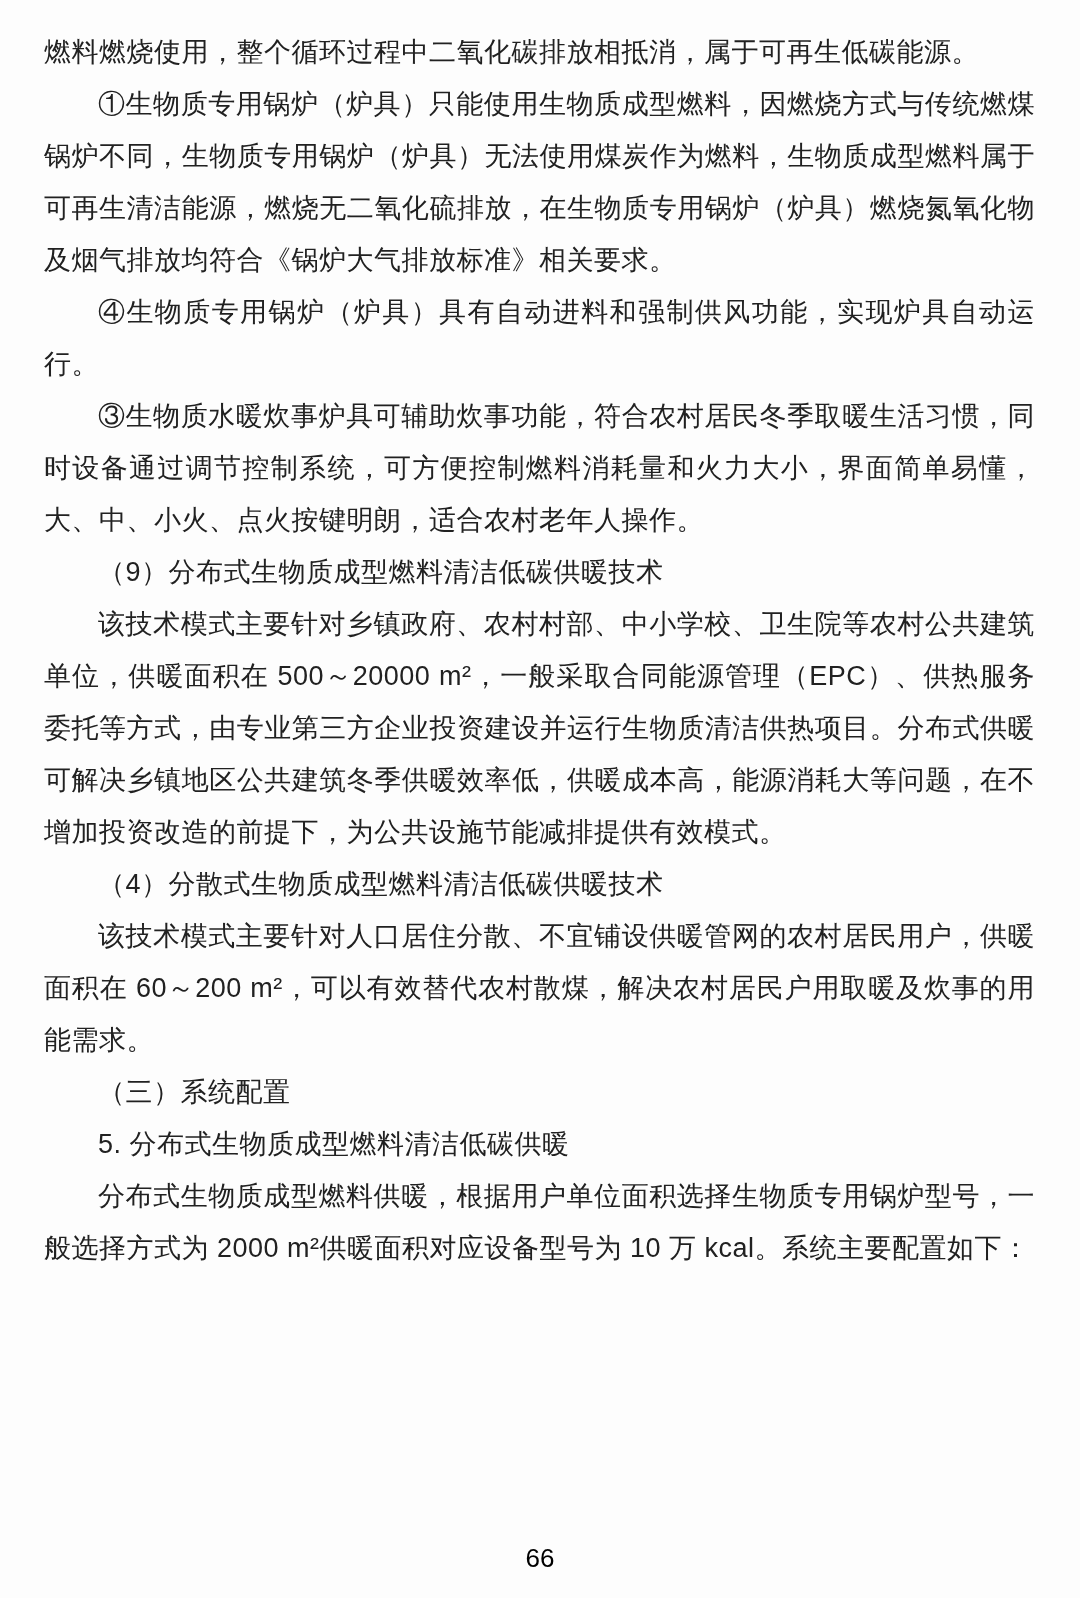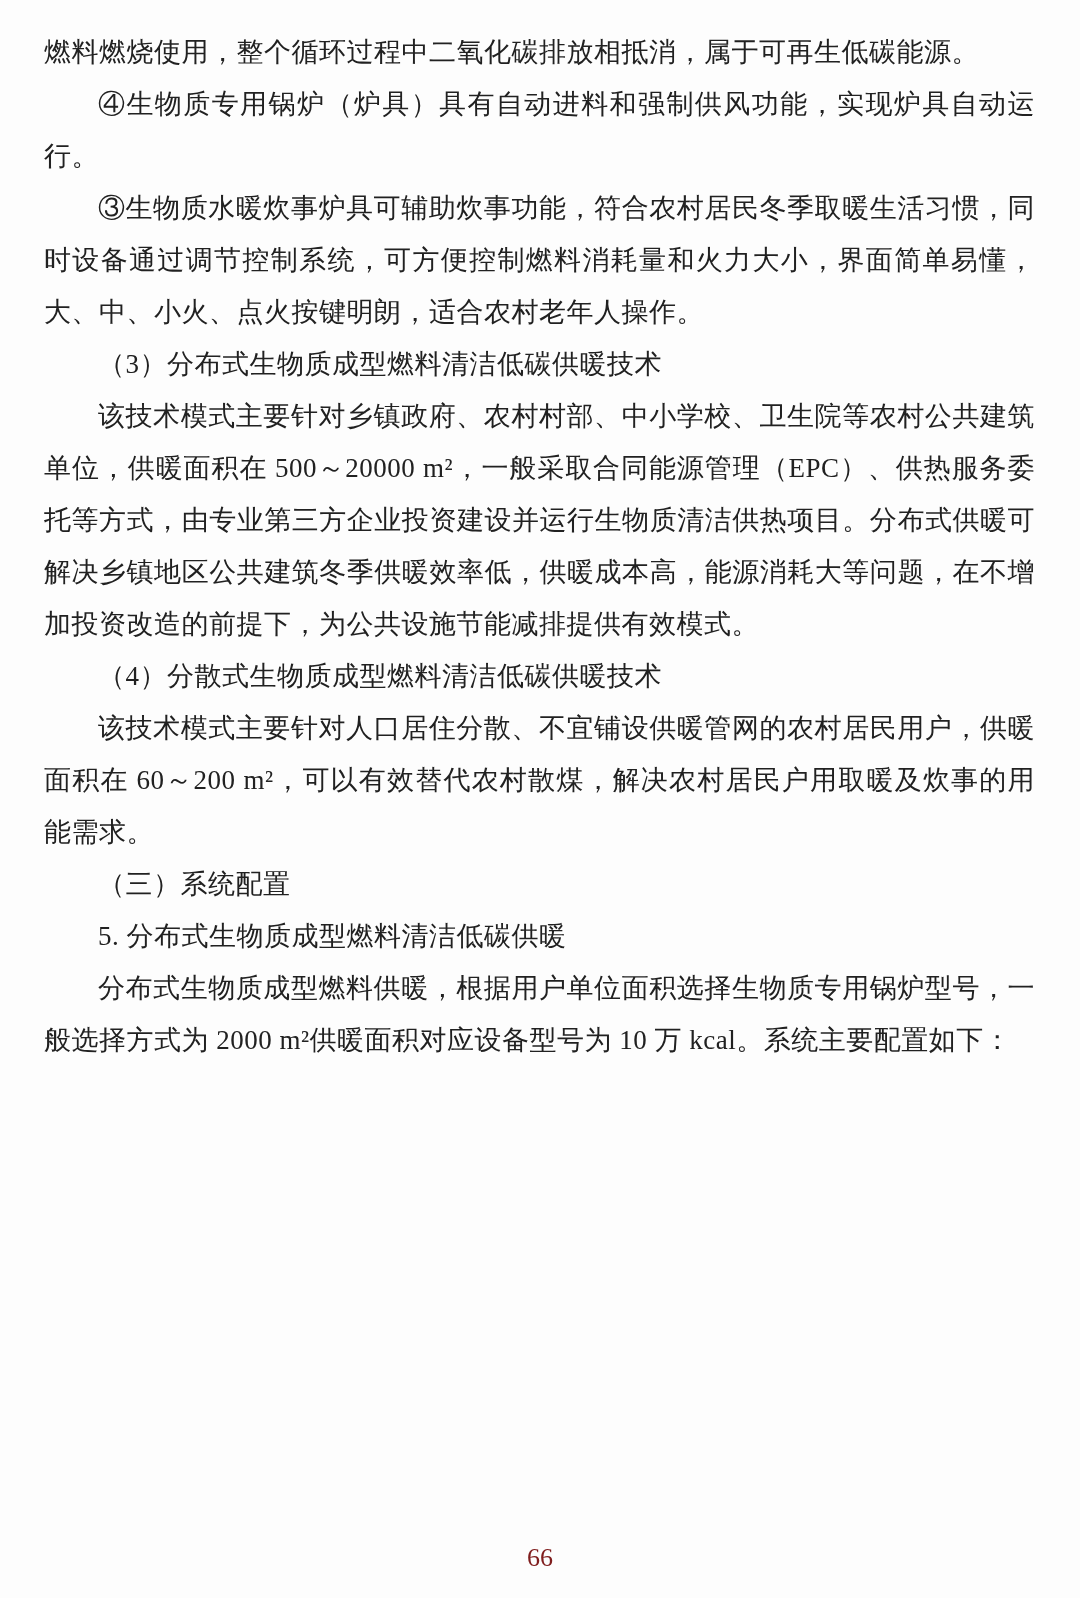--- a/index.html
+++ b/index.html
@@ -7,21 +7,21 @@
     padding: 0;
     background: #e8e8e8;
   }
   .page {
     position: relative;
     width: 1080px;
     height: 1598px;
     margin: 0 auto;
     background: #fdfdfd;
     overflow: hidden;
-    font-family: Liberation Serif, serif;
+    font-family: Liberation Sans, sans-serif;
   }
   .content {
     position: absolute;
     top: 26px;
     left: 44px;
     width: 991px;
     color: #212121;
     font-size: 27px;
     line-height: 52px;
     text-align: justify;
@@ -33,34 +33,35 @@
   }
   p.para.indent {
     text-indent: 2em;
   }
   .footer {
     position: absolute;
     top: 1538px;
     left: 0;
     width: 100%;
     text-align: center;
-    color: #7f1d1d;
+    color: #000000;
     font-size: 26px;
     line-height: 40px;
   }
 </style>
 </head>
 <body>
 
 <div class="page">
   <div class="content" id="paragraphs">
       <p class="para">燃料燃烧使用，整个循环过程中二氧化碳排放相抵消，属于可再生低碳能源。</p>
+      <p class="para indent">①生物质专用锅炉（炉具）只能使用生物质成型燃料，因燃烧方式与传统燃煤锅炉不同，生物质专用锅炉（炉具）无法使用煤炭作为燃料，生物质成型燃料属于可再生清洁能源，燃烧无二氧化硫排放，在生物质专用锅炉（炉具）燃烧氮氧化物及烟气排放均符合《锅炉大气排放标准》相关要求。</p>
       <p class="para indent">④生物质专用锅炉（炉具）具有自动进料和强制供风功能，实现炉具自动运行。</p>
       <p class="para indent">③生物质水暖炊事炉具可辅助炊事功能，符合农村居民冬季取暖生活习惯，同时设备通过调节控制系统，可方便控制燃料消耗量和火力大小，界面简单易懂，大、中、小火、点火按键明朗，适合农村老年人操作。</p>
-      <p class="para indent">（3）分布式生物质成型燃料清洁低碳供暖技术</p>
+      <p class="para indent">（9）分布式生物质成型燃料清洁低碳供暖技术</p>
       <p class="para indent">该技术模式主要针对乡镇政府、农村村部、中小学校、卫生院等农村公共建筑单位，供暖面积在 500～20000 m²，一般采取合同能源管理（EPC）、供热服务委托等方式，由专业第三方企业投资建设并运行生物质清洁供热项目。分布式供暖可解决乡镇地区公共建筑冬季供暖效率低，供暖成本高，能源消耗大等问题，在不增加投资改造的前提下，为公共设施节能减排提供有效模式。</p>
       <p class="para indent">（4）分散式生物质成型燃料清洁低碳供暖技术</p>
       <p class="para indent">该技术模式主要针对人口居住分散、不宜铺设供暖管网的农村居民用户，供暖面积在 60～200 m²，可以有效替代农村散煤，解决农村居民户用取暖及炊事的用能需求。</p>
       <p class="para indent">（三）系统配置</p>
       <p class="para indent">5. 分布式生物质成型燃料清洁低碳供暖</p>
       <p class="para indent">分布式生物质成型燃料供暖，根据用户单位面积选择生物质专用锅炉型号，一般选择方式为 2000 m²供暖面积对应设备型号为 10 万 kcal。系统主要配置如下：</p>
     </div>
   <div class="footer">
     <span>66</span>
   </div>

